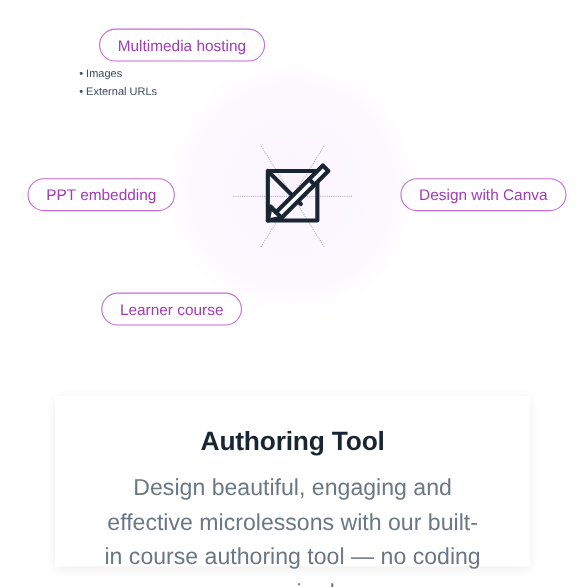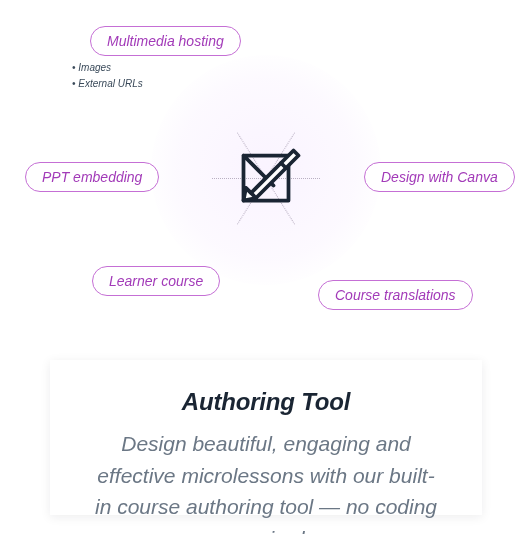--- a/index.html
+++ b/index.html
@@ -1,17 +1,17 @@
 <!DOCTYPE html>
 <html><head>
 <meta charset="utf-8">
 <style>
   * { box-sizing: border-box; margin: 0; padding: 0; }
   html, body { width: 532px; height: 534px; font-family: -apple-system, BlinkMacSystemFont, "Segoe UI", Helvetica, Arial, sans-serif; background: #fff; color: #222; }
-  .canvas { position: relative; width: 532px; height: 494px; font-style: italic; }
+  .canvas { position: relative; width: 532px; height: 494px; }
   .diagram { position: absolute; left: 0; top: 0; width: 532px; height: 340px; }
   .bgcircle { position: absolute; left: 50%; top: 170px; transform: translate(-50%, -50%); width: 230px; height: 230px; border-radius: 50%; background: radial-gradient(circle, rgba(212,160,255,0.12) 0%, rgba(212,160,255,0.06) 55%, rgba(255,255,255,0) 75%); }
   .center-icon { position: absolute; left: 50%; top: 178px; transform: translate(-50%, -50%); width: 80px; height: 80px; stroke: #1a2533; }
   .pill { position: absolute; display: inline-block; border: 1.5px solid #c56fd5; color: #a23ab8; background: #fff; border-radius: 999px; padding: 6px 16px; font-size: 14px; font-weight: 500; white-space: nowrap; }
   .sublist { position: absolute; left: 72px; top: 60px; font-size: 10px; color: #3a4a5a; line-height: 1.6; }
   .sublist .item::before { content: "• "; }
   .connector { position: absolute; border-top: 1px dotted #b9b0c2; transform-origin: left center; }
   .card { position: absolute; left: 50px; right: 50px; top: 360px; height: 155px; box-shadow: 0 2px 10px rgba(20,20,40,0.08); background: #fff; padding: 28px 40px; text-align: center; }
   .card h2 { font-size: 24px; font-weight: 800; color: #1a2533; margin-bottom: 12px; letter-spacing: -0.2px; }
   .card p { font-size: 21px; color: #6b7785; line-height: 1.5; }
@@ -34,21 +34,20 @@
       <path d="M14 14 H50 V50 H14 Z M14 14 L38 38" stroke="#1a2533"></path>
       <path d="M20 44 L44 20 L54 10 L58 14 L48 24 L24 48 L14 50 L16 40 Z" stroke="#1a2533" fill="#fff"></path>
       <path d="M16 40 L24 48" stroke="#1a2533"></path>
       <path d="M44 20 L48 24" stroke="#1a2533"></path>
     </svg>
 
     <span class="pill" style="left:90px;  top:26px;">Multimedia hosting</span>
     <span class="pill" style="left:25px;  top:162px;">PPT embedding</span>
     <span class="pill" style="left:364px; top:162px;">Design with Canva</span>
     <span class="pill" style="left:92px;  top:266px;">Learner course</span>
-    <span class="pill" style="left:318px; top:280px;">Course translations</span>
 
     <div class="sublist">
       <div class="item">Images</div>
       <div class="item">External URLs</div>
     </div>
   </div>
 
   <div class="card">
     <h2>Authoring Tool</h2>
     <p>Design beautiful, engaging and effective microlessons with our built-in course authoring tool — no coding required</p>

